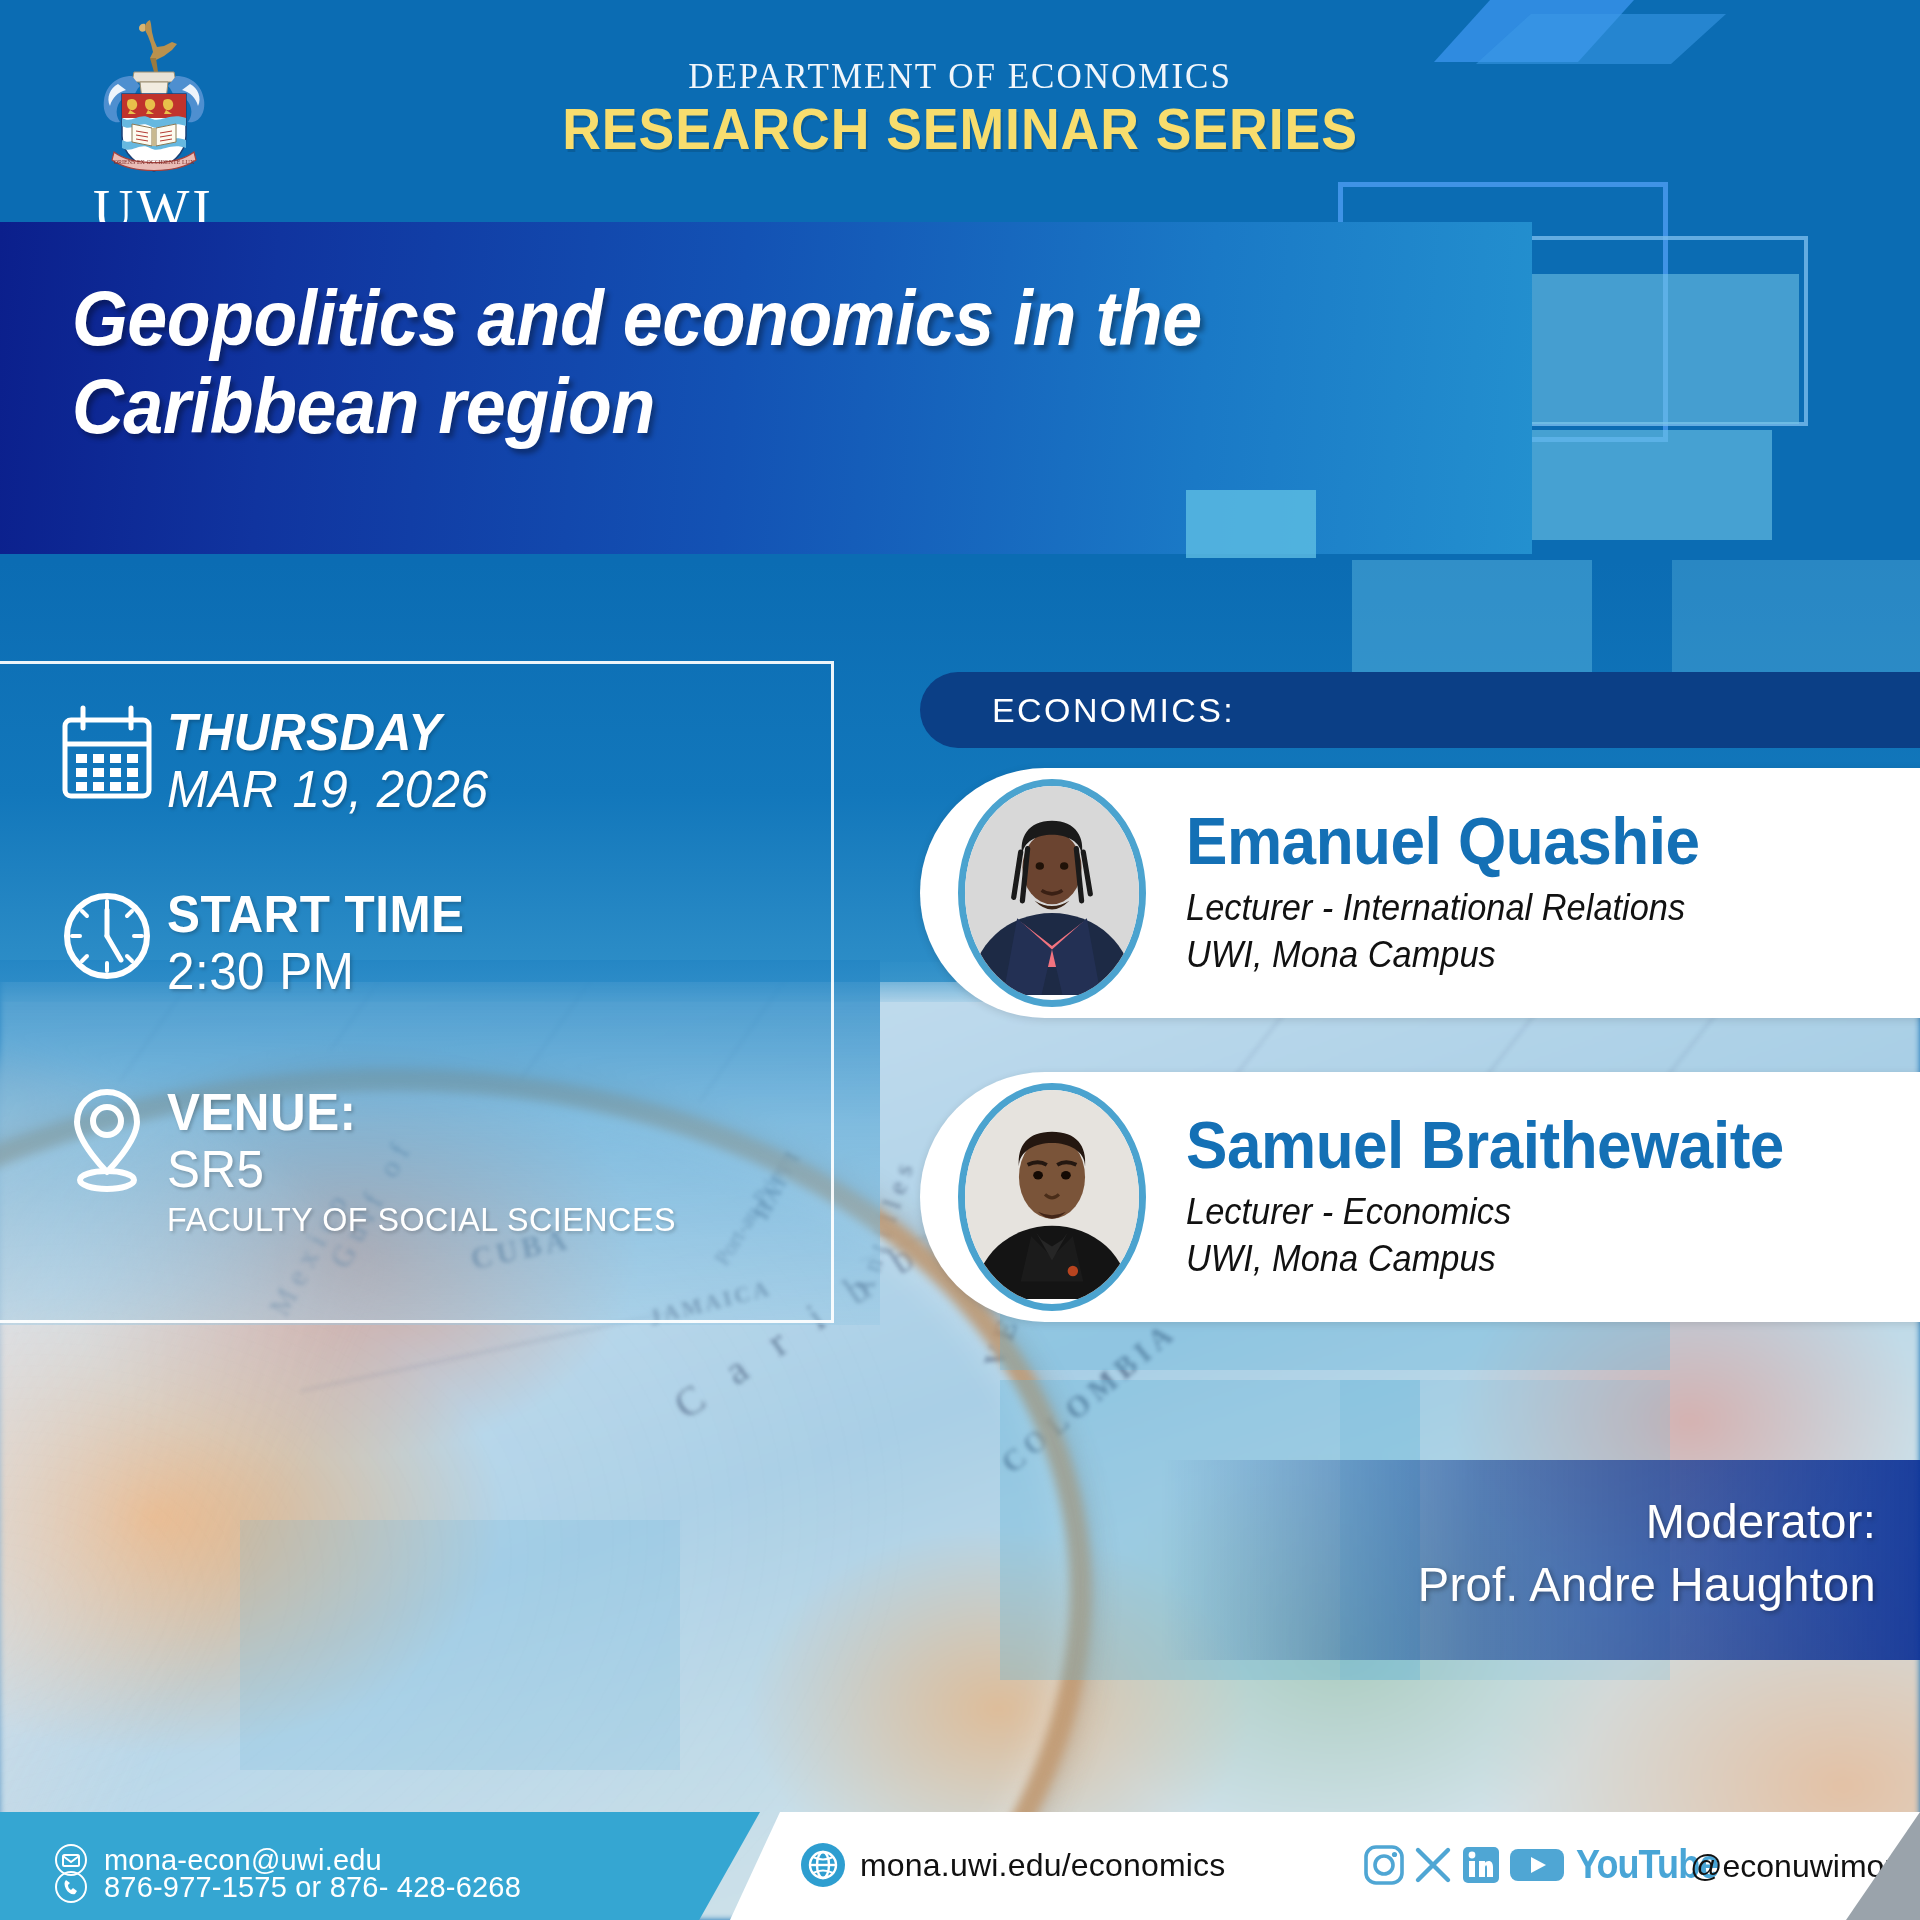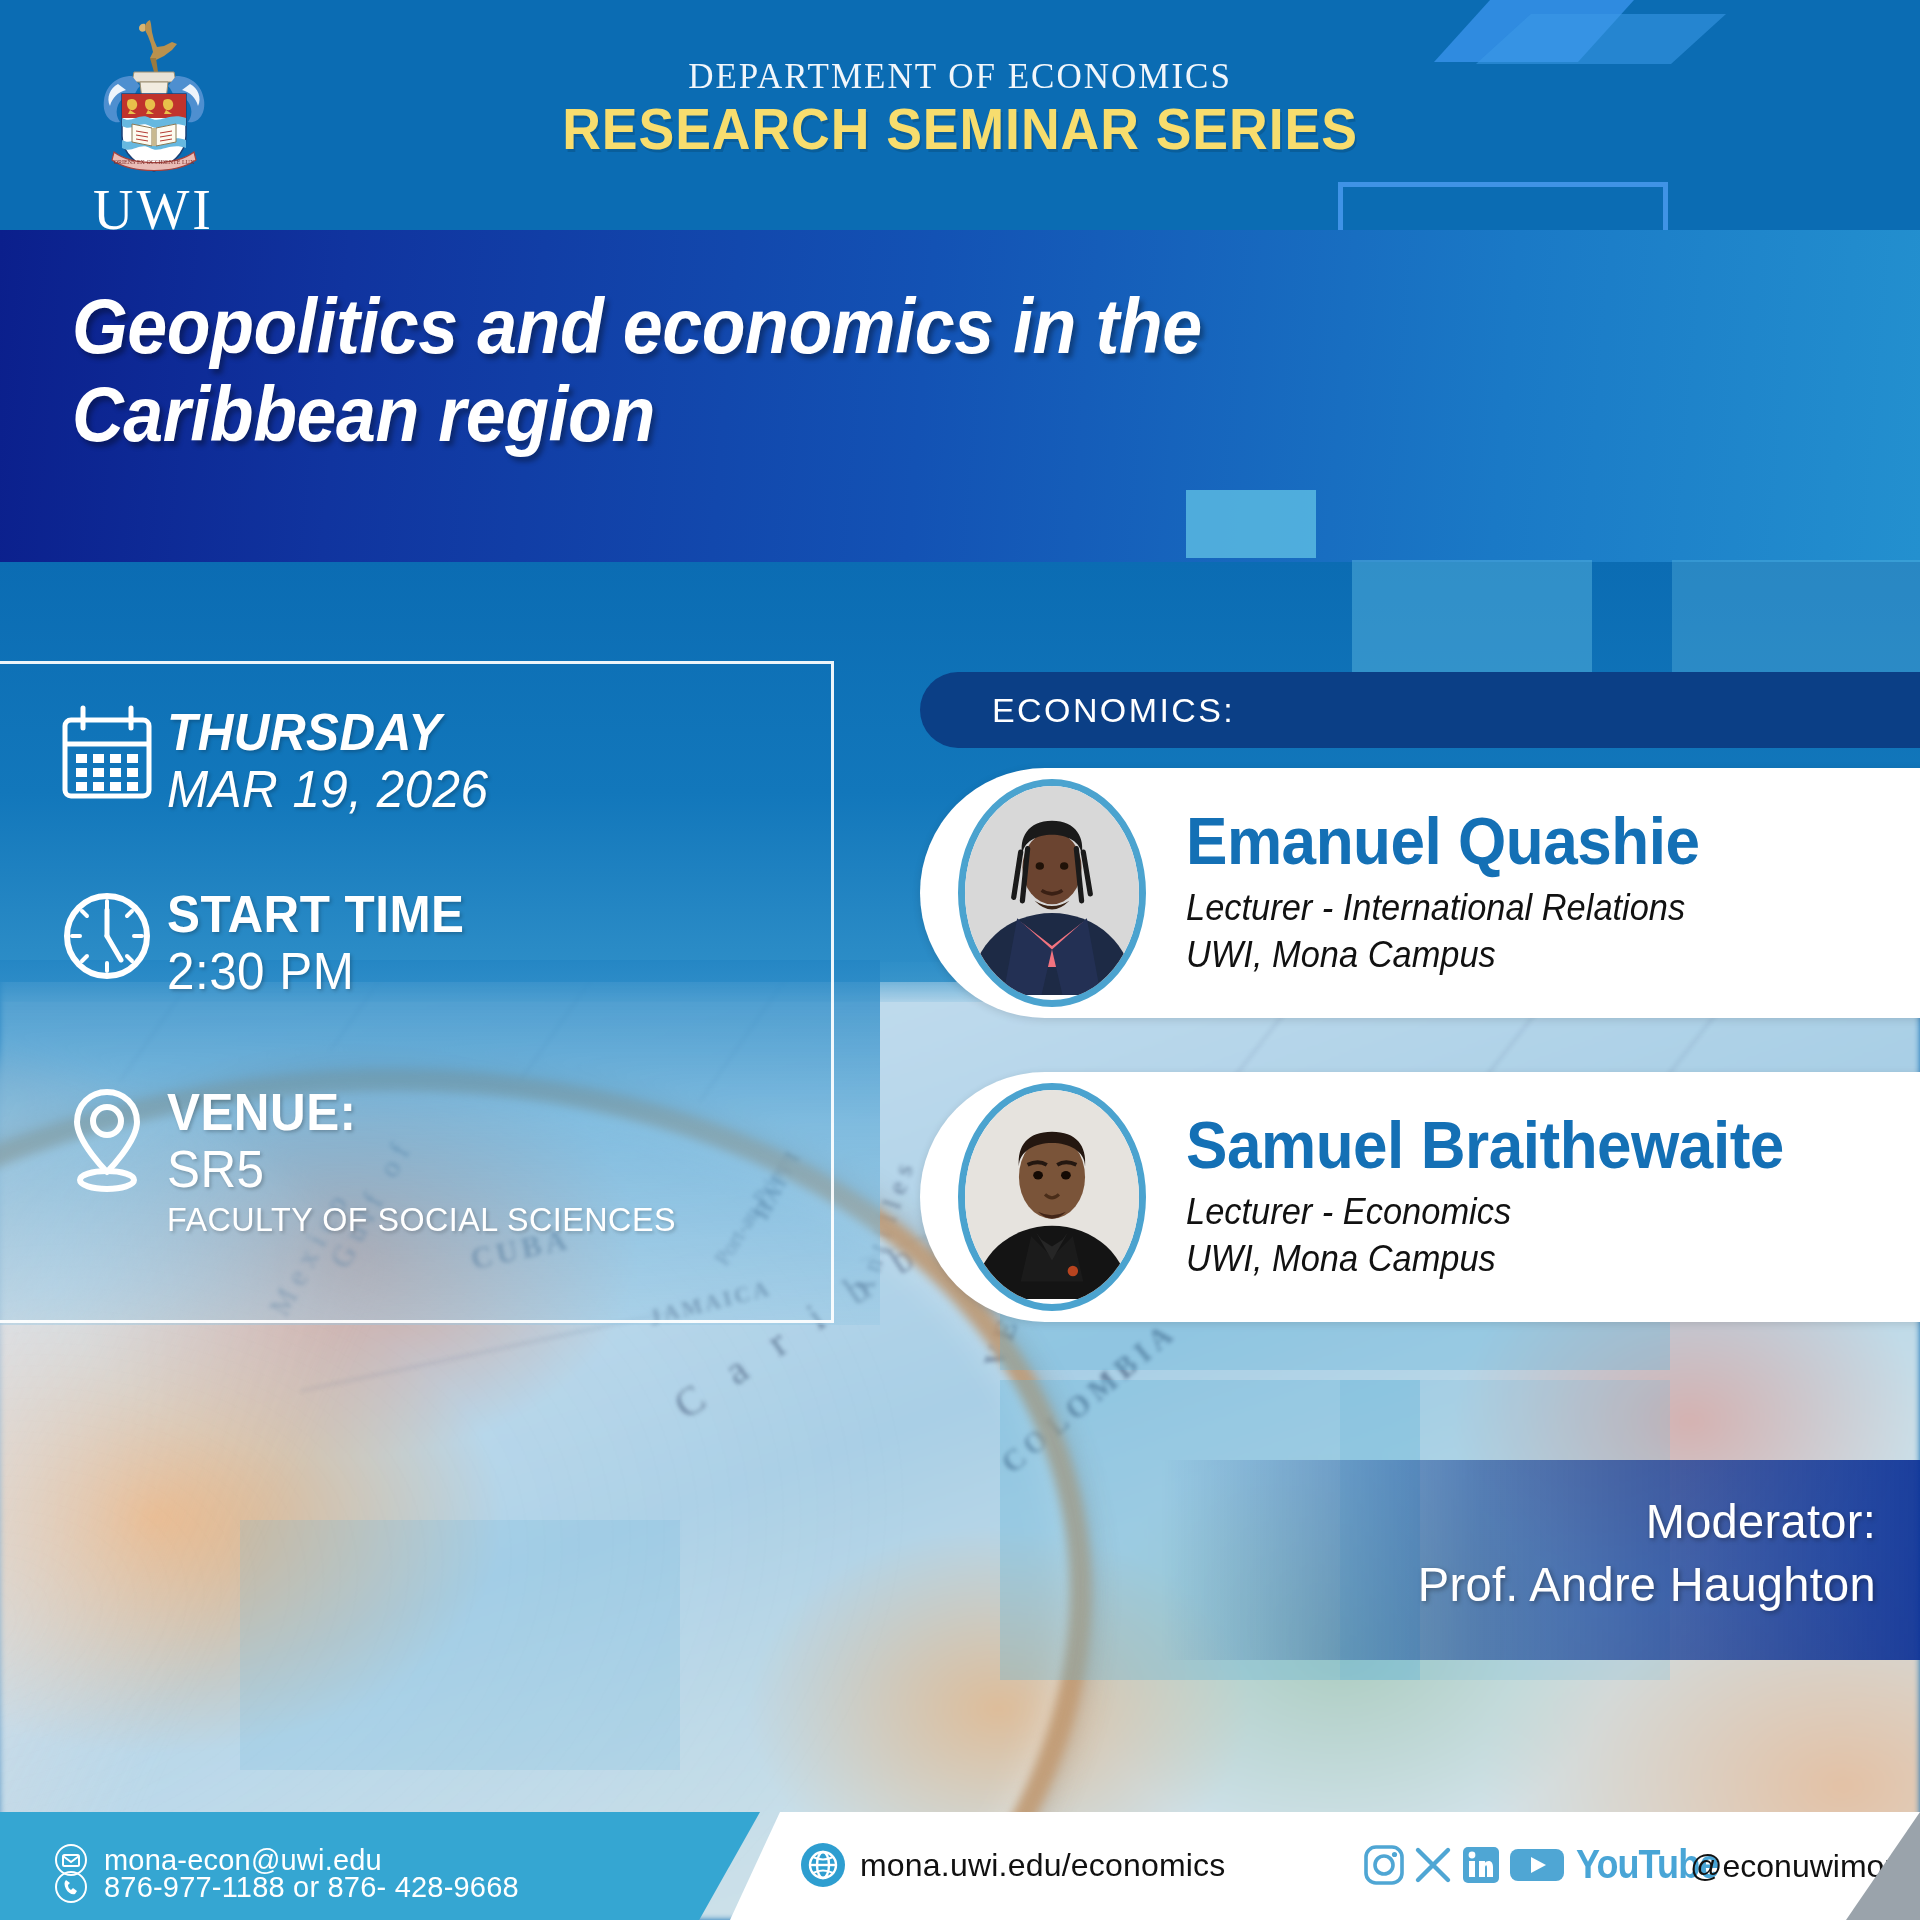--- a/index.html
+++ b/index.html
@@ -140,21 +140,21 @@
   .deco-outline1 { left: 1338px; top: 182px; width: 330px; height: 260px; border: 5px solid #3f93e6; }
   .deco-outline2 { left: 1508px; top: 236px; width: 300px; height: 190px; border: 4px solid #79bdec; opacity: .8; }
   .deco-sq1 { left: 1469px; top: 274px; width: 330px; height: 150px; background: rgba(119,200,232,.55); }
   .deco-sq2 { left: 1472px; top: 430px; width: 300px; height: 110px; background: rgba(110,196,230,.6); }
   .deco-sq3 { left: 1186px; top: 490px; width: 130px; height: 68px; background: rgba(94,190,228,.8); }
   .deco-sq4 { left: 1352px; top: 560px; width: 240px; height: 120px; background: rgba(96,186,226,.45); }
   .deco-sq5 { left: 1672px; top: 560px; width: 248px; height: 120px; background: rgba(96,186,226,.35); }
 
   
   .title-band {
-    position: absolute; left: 0; top: 230px; width: 1920px; height: 332px;
+    position: absolute; left: 0; top: 222px; width: 1532px; height: 332px;
     background: linear-gradient(95deg, #0b1f8c 0%, #10349f 18%, #1352b4 48%, #1a79c6 78%, #2390cf 100%);
     padding-left: 12px;
   }
   .title-band .title {
     position: absolute; left: 72px; top: 52px; width: 1420px;
     color: #ffffff;
     font-family: "Liberation Sans", sans-serif;
     font-weight: 700; font-style: italic;
     font-size: 78px; line-height: 1.13; letter-spacing: -.5px;
     transform: scaleX(.92); transform-origin: left center;
@@ -557,21 +557,21 @@
         <path d="M9 13 L17 19 L25 13" fill="none" stroke="#fff" stroke-width="2"></path>
       </svg>
       <span class="txt">mona-econ@uwi.edu</span>
     </div>
 
     <div class="fc-row fc-phone">
       <svg width="34" height="34" viewBox="0 0 34 34">
         <circle cx="17" cy="17" r="15" fill="none" stroke="#fff" stroke-width="2"></circle>
         <path d="M12 10 C10 12 10 15 12 19 C14 23 18 25 21 24 L23 21 L19 18 L17 20 C15 19 14 17 14 15 L16 13 Z" fill="#fff"></path>
       </svg>
-      <span class="txt">876-977-1188 or 876- 428-9668</span>
+      <span class="txt">876-977-1575 or 876- 428-6268</span>
     </div>
 
     <div class="web">
       <svg width="46" height="46" viewBox="0 0 46 46">
         <circle cx="23" cy="23" r="22" fill="#2e9ed0"></circle>
         <circle cx="23" cy="23" r="13" fill="none" stroke="#fff" stroke-width="2.4"></circle>
         <ellipse cx="23" cy="23" rx="6" ry="13" fill="none" stroke="#fff" stroke-width="2.4"></ellipse>
         <line x1="10" y1="23" x2="36" y2="23" stroke="#fff" stroke-width="2.4"></line>
         <path d="M13 15 Q23 20 33 15" fill="none" stroke="#fff" stroke-width="2"></path>
         <path d="M13 31 Q23 26 33 31" fill="none" stroke="#fff" stroke-width="2"></path>

